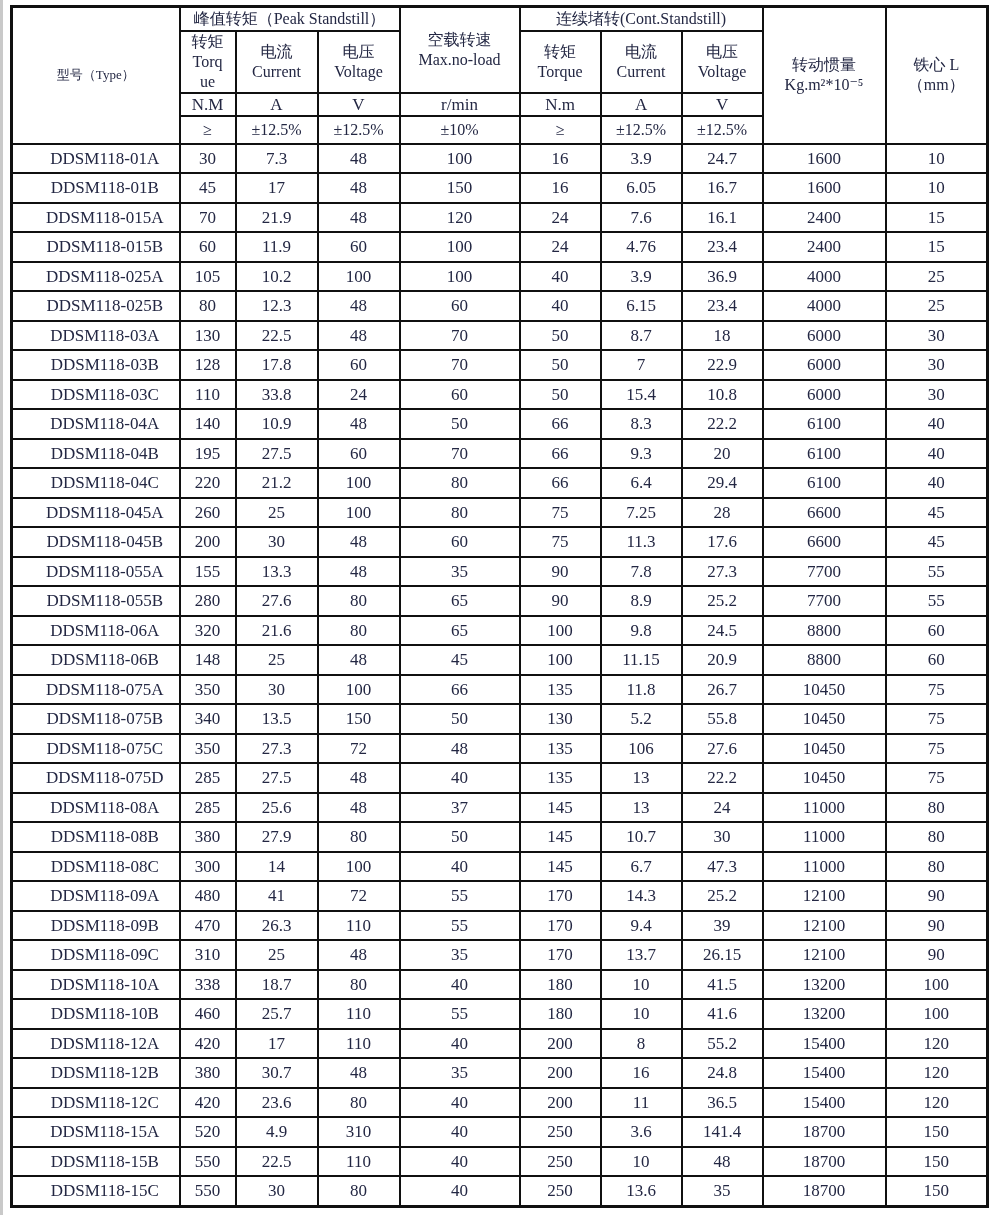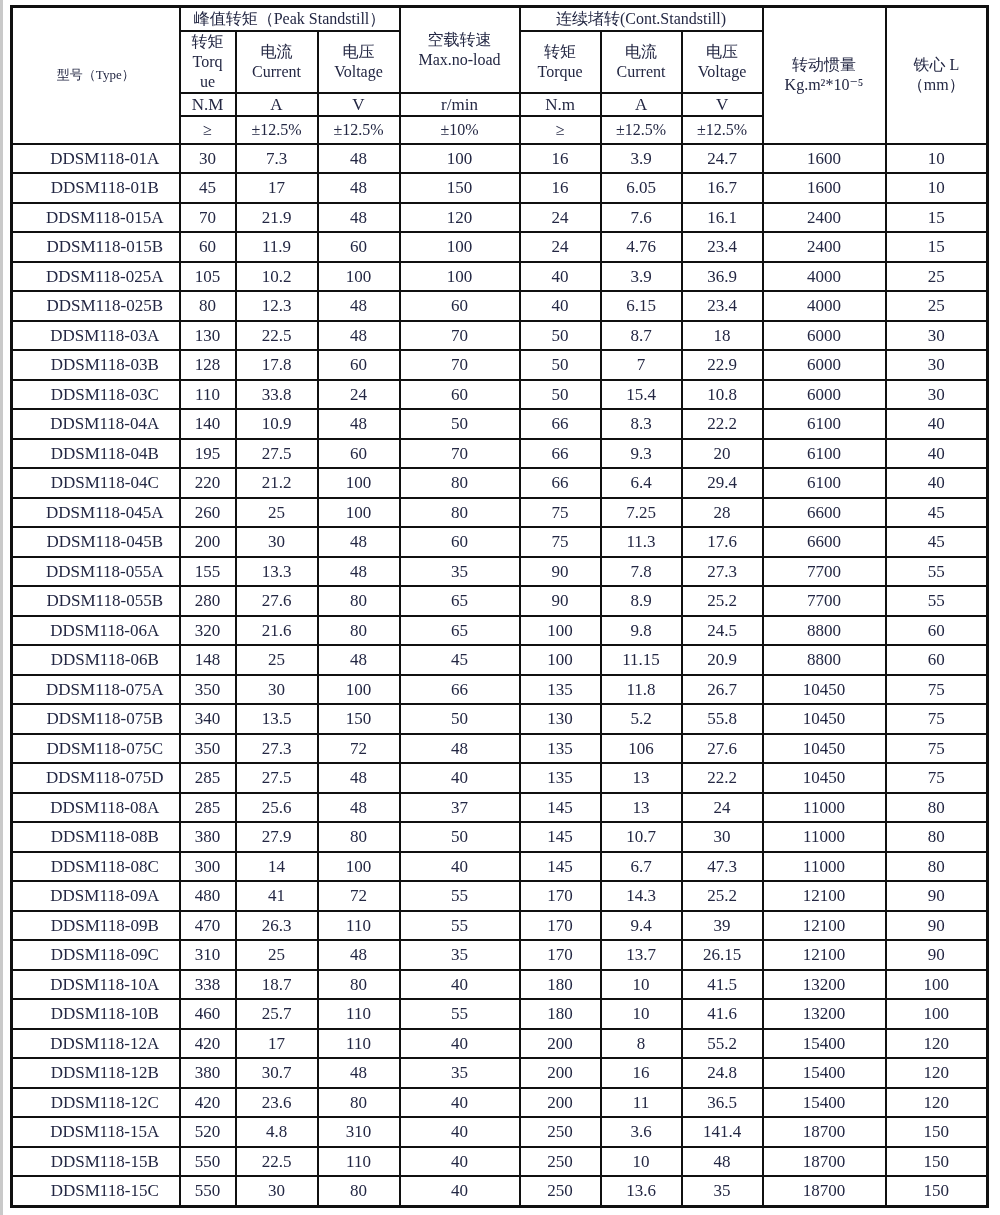--- a/index.html
+++ b/index.html
@@ -492,21 +492,21 @@
         <td>40</td>
         <td>200</td>
         <td>11</td>
         <td>36.5</td>
         <td>15400</td>
         <td>120</td>
       </tr>
       <tr>
         <td class="model">DDSM118-15A</td>
         <td>520</td>
-        <td>4.8</td>
+        <td>4.9</td>
         <td>310</td>
         <td>40</td>
         <td>250</td>
         <td>3.6</td>
         <td>141.4</td>
         <td>18700</td>
         <td>150</td>
       </tr>
       <tr>
         <td class="model">DDSM118-15B</td>

